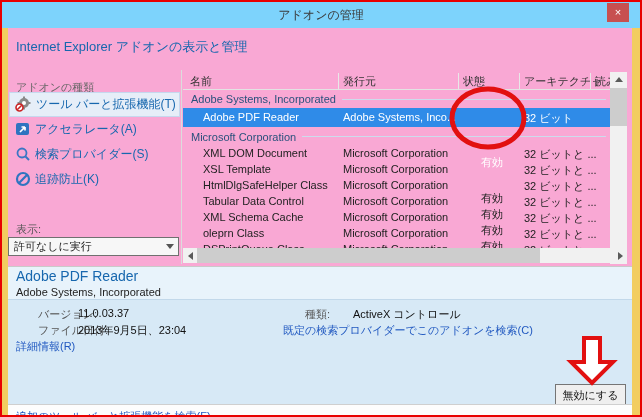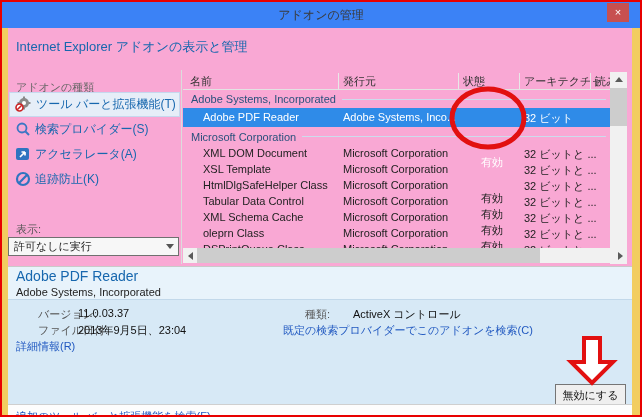--- a/index.html
+++ b/index.html
@@ -2,21 +2,21 @@
 <html><head>
 <meta charset="utf-8">
 <style>
   * { margin:0; padding:0; box-sizing:border-box; }
   html,body { background:#fff; }
   body { font-family:"Liberation Sans","DejaVu Sans",sans-serif; }
   .stage { position:relative; width:642px; height:417px; border:2px solid #e80000;
            background:#f2cd60; overflow:hidden; }
 
   
-  .titlebar { position:absolute; left:0; top:0; right:0; height:26px; background:#3b82f6; }
+  .titlebar { position:absolute; left:0; top:0; right:0; height:26px; background:#7dd3fc; }
   .title-text { position:absolute; left:0; right:0; top:5px; text-align:center;
                 font-size:12px; color:#3a3a3a; }
   .close-btn { position:absolute; right:11px; top:1px; width:22px; height:19px;
                background:#c75050; color:#fff; font-size:11px; line-height:19px;
                text-align:center; cursor:pointer; }
 
   
   .client { position:absolute; left:6px; top:26px; width:624px; bottom:0;
             background:#f9a8d4; overflow:hidden; }
   .heading { position:absolute; left:8px; top:10px; font-size:13px; color:#1767ae; white-space:nowrap; }
@@ -124,34 +124,34 @@
             <circle cx="9" cy="7" r="2" fill="#fff"></circle>
             <circle cx="4.5" cy="11.5" r="3.5" fill="#fff" stroke="#cc2222" stroke-width="1.6"></circle>
             <line x1="2.2" y1="13.8" x2="6.8" y2="9.2" stroke="#cc2222" stroke-width="1.6"></line>
           </svg>
         </span>
         <span>ツール バーと拡張機能(T)</span>
       </div>
       <div class="side-item">
         <span class="ico">
           <svg width="16" height="16" viewBox="0 0 16 16">
+            <rect x="1" y="2" width="13" height="12" rx="2" fill="#2f74c0"></rect>
+            <path d="M5 11 L10 6 M10 6 L6.5 6 M10 6 L10 9.5" stroke="#fff" stroke-width="1.7" fill="none"></path>
+          </svg>
+        </span>
+        <span>アクセラレータ(A)</span>
+      </div>
+      <div class="side-item">
+        <span class="ico">
+          <svg width="16" height="16" viewBox="0 0 16 16">
             <circle cx="7" cy="7" r="4.5" fill="none" stroke="#3a76c4" stroke-width="1.8"></circle>
             <line x1="10.5" y1="10.5" x2="14" y2="14" stroke="#3a76c4" stroke-width="2"></line>
           </svg>
         </span>
         <span>検索プロバイダー(S)</span>
-      </div>
-      <div class="side-item">
-        <span class="ico">
-          <svg width="16" height="16" viewBox="0 0 16 16">
-            <rect x="1" y="2" width="13" height="12" rx="2" fill="#2f74c0"></rect>
-            <path d="M5 11 L10 6 M10 6 L6.5 6 M10 6 L10 9.5" stroke="#fff" stroke-width="1.7" fill="none"></path>
-          </svg>
-        </span>
-        <span>アクセラレータ(A)</span>
       </div>
       <div class="side-item">
         <span class="ico">
           <svg width="16" height="16" viewBox="0 0 16 16">
             <circle cx="8" cy="8" r="6" fill="none" stroke="#2f74c0" stroke-width="2.2"></circle>
             <line x1="3.8" y1="12.2" x2="12.2" y2="3.8" stroke="#2f74c0" stroke-width="2.2"></line>
           </svg>
         </span>
         <span>追跡防止(K)</span>
       </div>

